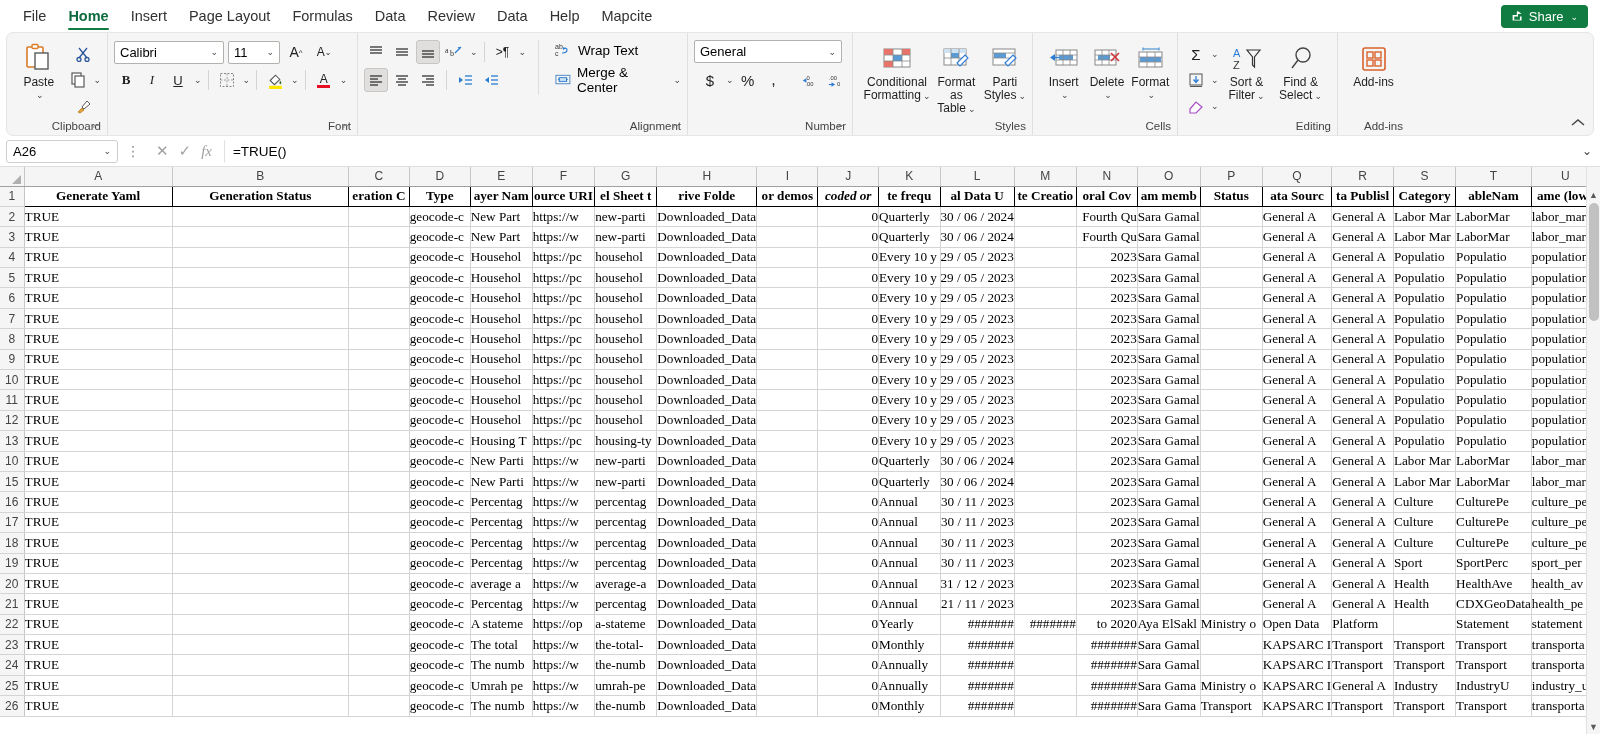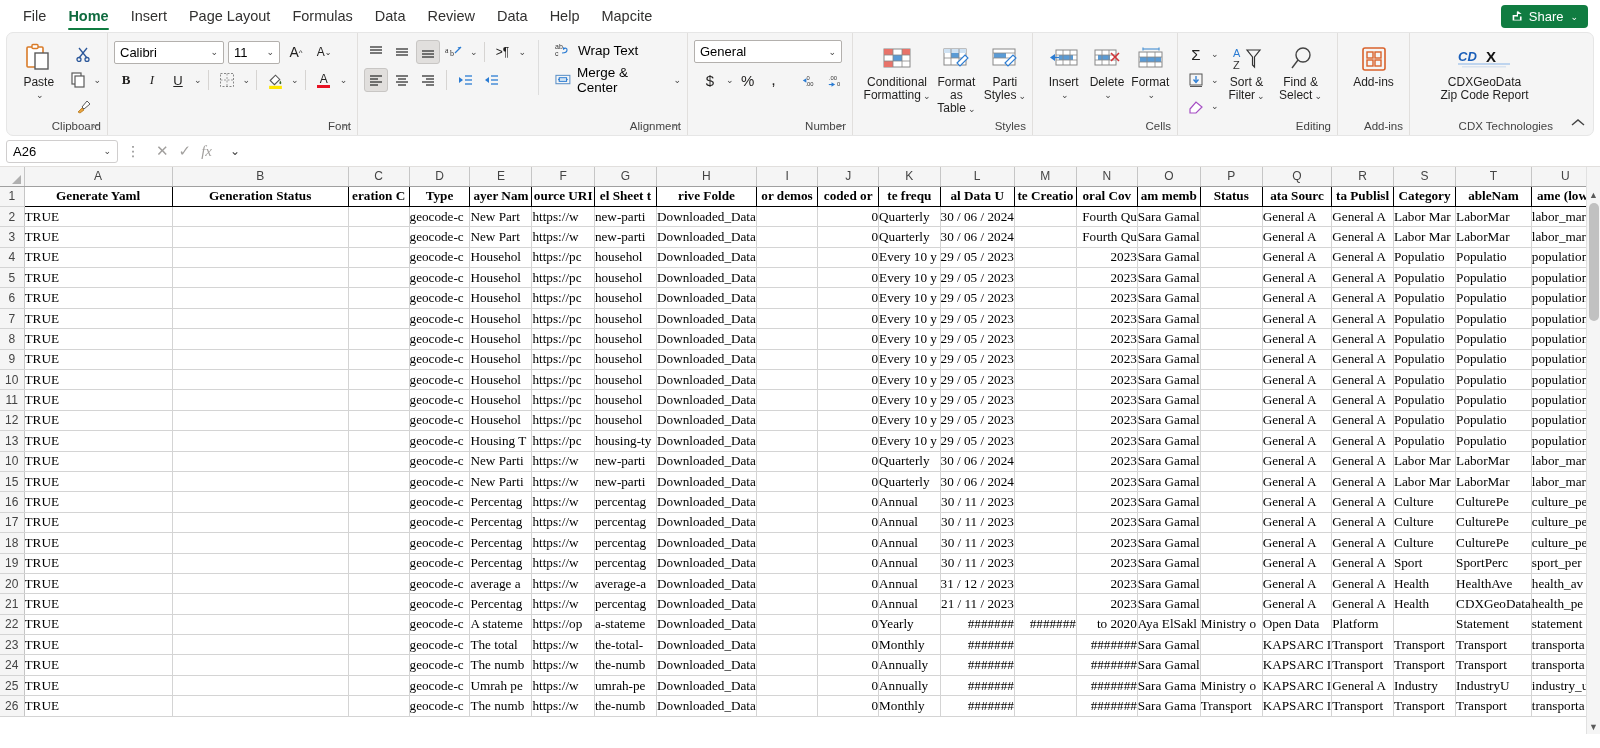--- a/index.html
+++ b/index.html
@@ -649,56 +649,40 @@
             <rect x="7" y="15" width="6" height="6" fill="none" stroke="#d9622b" stroke-width="1.4"></rect>
             <rect x="15" y="15" width="6" height="6" fill="none" stroke="#d9622b" stroke-width="1.4"></rect>
           </svg>
         </span>
         <span>Add-ins</span>
       </div>
     </div>
     <div class="rgroup-label">Add-ins</div>
   </div>
 
-  <div class="rgroup" style="width:150px">
-    <div class="rgroup-body" style="justify-content:center">
-      <div class="bigbtn" style="width:136px">
-        <span class="glyph">
-          <svg width="58" height="26" viewBox="0 0 58 26">
-            <text x="2" y="15" font-size="13" font-weight="bold" font-style="italic" fill="#1a5eb8" font-family="Liberation Sans">CD</text>
-            <text x="30" y="16" font-size="15" font-weight="bold" fill="#111" font-family="Liberation Sans">X</text>
-            <rect x="2" y="17" width="52" height="2" fill="#8fb8e8" opacity="0.55"></rect>
-            <rect x="6" y="20" width="44" height="1.5" fill="#b9cfe8" opacity="0.45"></rect>
-          </svg>
-        </span>
-        <span>CDXGeoData</span>
-        <span>Zip Code Report</span>
-      </div>
-    </div>
-    <div class="rgroup-label">CDX Technologies</div>
-  </div>
 
   <div class="collapse-ribbon">
     <svg width="14" height="10" viewBox="0 0 14 10">
       <path d="M1 7 L7 2 L13 7" fill="none" stroke="#444" stroke-width="1.4"></path>
     </svg>
   </div>
 </div>
 
 <div class="fbar">
   <div class="namebox">
     <span>A26</span>
     <span class="caret">⌄</span>
   </div>
   <span class="fbar-dots">⋮</span>
   <div class="fbar-icons">
     <span>✕</span>
     <span>✓</span>
     <span class="fx">fx</span>
   </div>
+  <div class="formula-input">=TRUE()</div>
   <span class="fbar-expand">⌄</span>
 </div>
 
 <div class="gridwrap">
   <table class="grid">
     <thead>
       <tr id="colhead-row">
         <th class="corner"></th>
       <th class="colhead" style="width: 160px;">A</th>
           <th class="colhead" style="width: 190px;">B</th>
@@ -728,21 +712,21 @@
           <td class="rowhead">1</td>
           <td class="cell" style="width: 160px;">Generate Yaml</td>
           <td class="cell" style="width: 190px;">Generation Status</td>
           <td class="cell" style="width: 62px;">eration C</td>
           <td class="cell" style="width: 62px;">Type</td>
           <td class="cell" style="width: 63px;">ayer Nam</td>
           <td class="cell" style="width: 63px;">ource URI</td>
           <td class="cell" style="width: 63px;">el Sheet t</td>
           <td class="cell" style="width: 63px;">rive Folde</td>
           <td class="cell" style="width: 63px;">or demos</td>
-          <td class="cell" style="width: 63px;">coded or</td>
+          <td class="cell" style="width: 63px; font-style: italic;">coded or</td>
           <td class="cell" style="width: 62px;">te frequ</td>
           <td class="cell" style="width: 63px;">al Data U</td>
           <td class="cell" style="width: 63px;">te Creatio</td>
           <td class="cell" style="width: 62px;">oral Cov</td>
           <td class="cell" style="width: 63px;">am memb</td>
           <td class="cell" style="width: 63px;">Status</td>
           <td class="cell" style="width: 62px;">ata Sourc</td>
           <td class="cell" style="width: 63px;">ta Publisl</td>
           <td class="cell" style="width: 63px;">Category</td>
           <td class="cell" style="width: 63px; margin-left: 29px;">ableNam</td>

